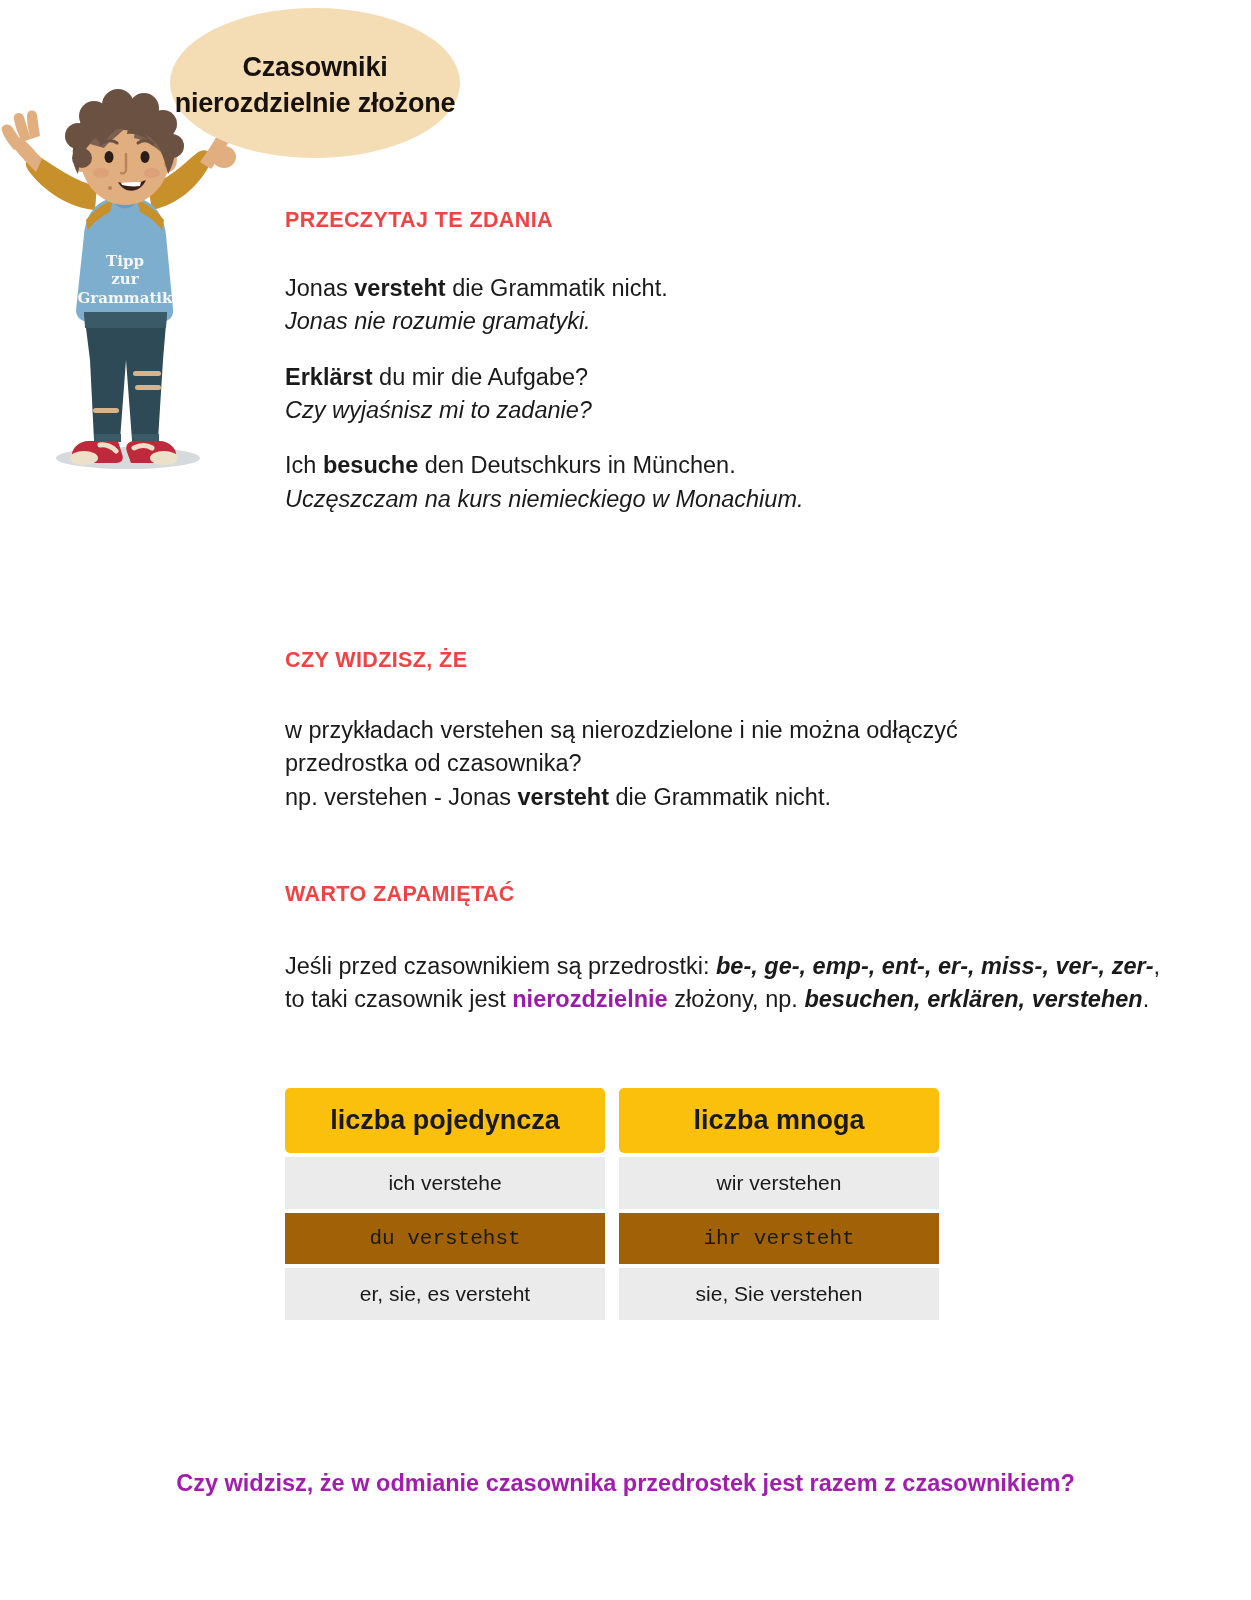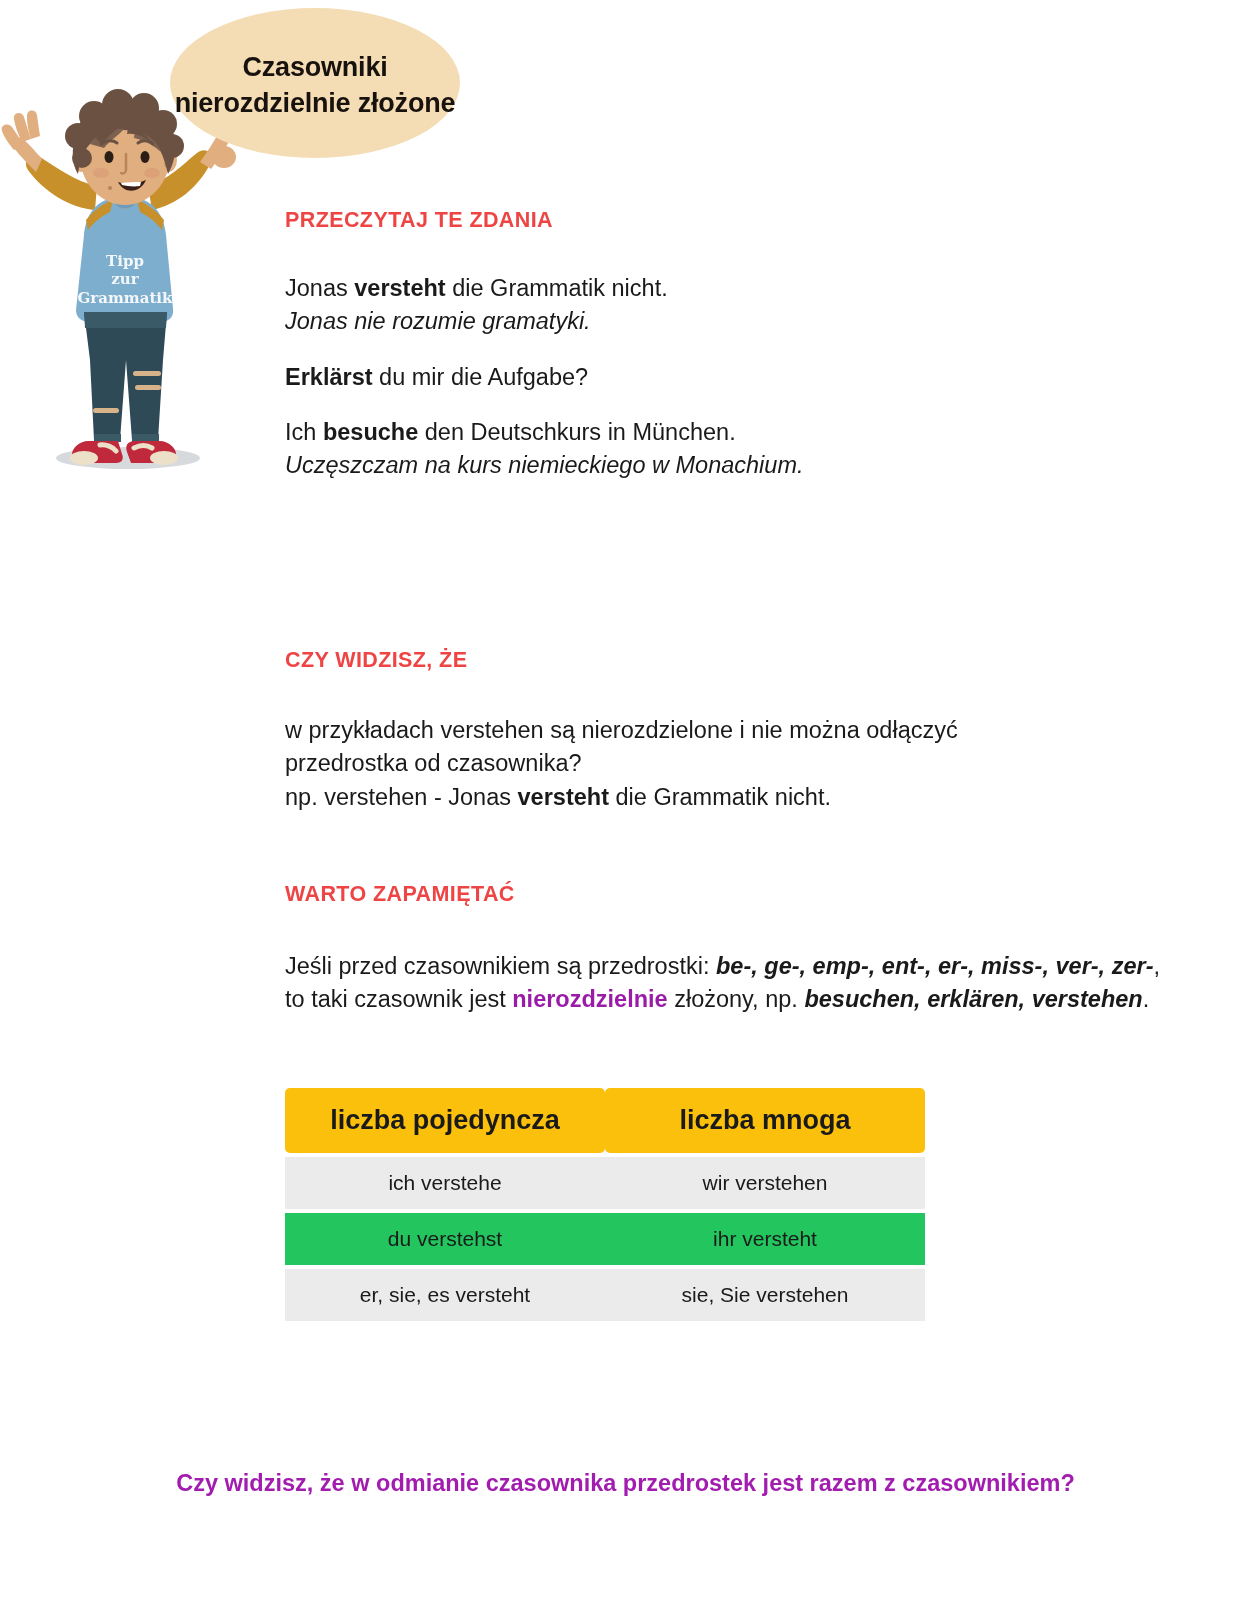--- a/index.html
+++ b/index.html
@@ -107,40 +107,41 @@
 
   
   #conj-table {
     position: absolute;
     left: 285px;
     top: 1088px;
     width: 662px;
   }
   .tbl-row {
     display: flex;
+    gap: 14px;
     margin-bottom: 4px;
   }
   .tbl-cell {
     width: 320px;
     text-align: center;
     font-size: 21px;
     padding: 14px 0 14px 0;
     box-sizing: border-box;
     color: #1a1a1a;
     font-family: "Liberation Sans", "DejaVu Sans", sans-serif;
   }
   .tbl-head {
     background: #FBC00C;
     font-weight: bold;
     font-size: 27px;
     border-radius: 5px;
     padding: 17px 0 17px 0;
   }
   .tbl-shade { background: #EBEBEB; }
-  .tbl-plain { background: #22c55e; }
+  .tbl-plain { background: #a16207; font-family: Liberation Mono, monospace; }
 
   
   #footer-question {
     position: absolute;
     left: 0;
     top: 1470px;
     width: 1251px;
     text-align: center;
     color: #a21caf;
     font-weight: bold;
@@ -251,20 +252,21 @@
       <div class="body-text">
         <span>Jonas </span><b>versteht</b><span> die Grammatik nicht.</span>
       </div>
       <div class="body-text pl">Jonas nie rozumie gramatyki.</div>
     </div>
 
     <div class="sentence-group">
       <div class="body-text">
         <span></span><b>Erklärst</b><span> du mir die Aufgabe?</span>
       </div>
+      <div class="body-text pl">Czy wyjaśnisz mi to zadanie?</div>
     </div>
 
     <div class="sentence-group">
       <div class="body-text">
         <span>Ich </span><b>besuche</b><span> den Deutschkurs in München.</span>
       </div>
       <div class="body-text pl">Uczęszczam na kurs niemieckiego w Monachium.</div>
     </div>
 
   </div>

